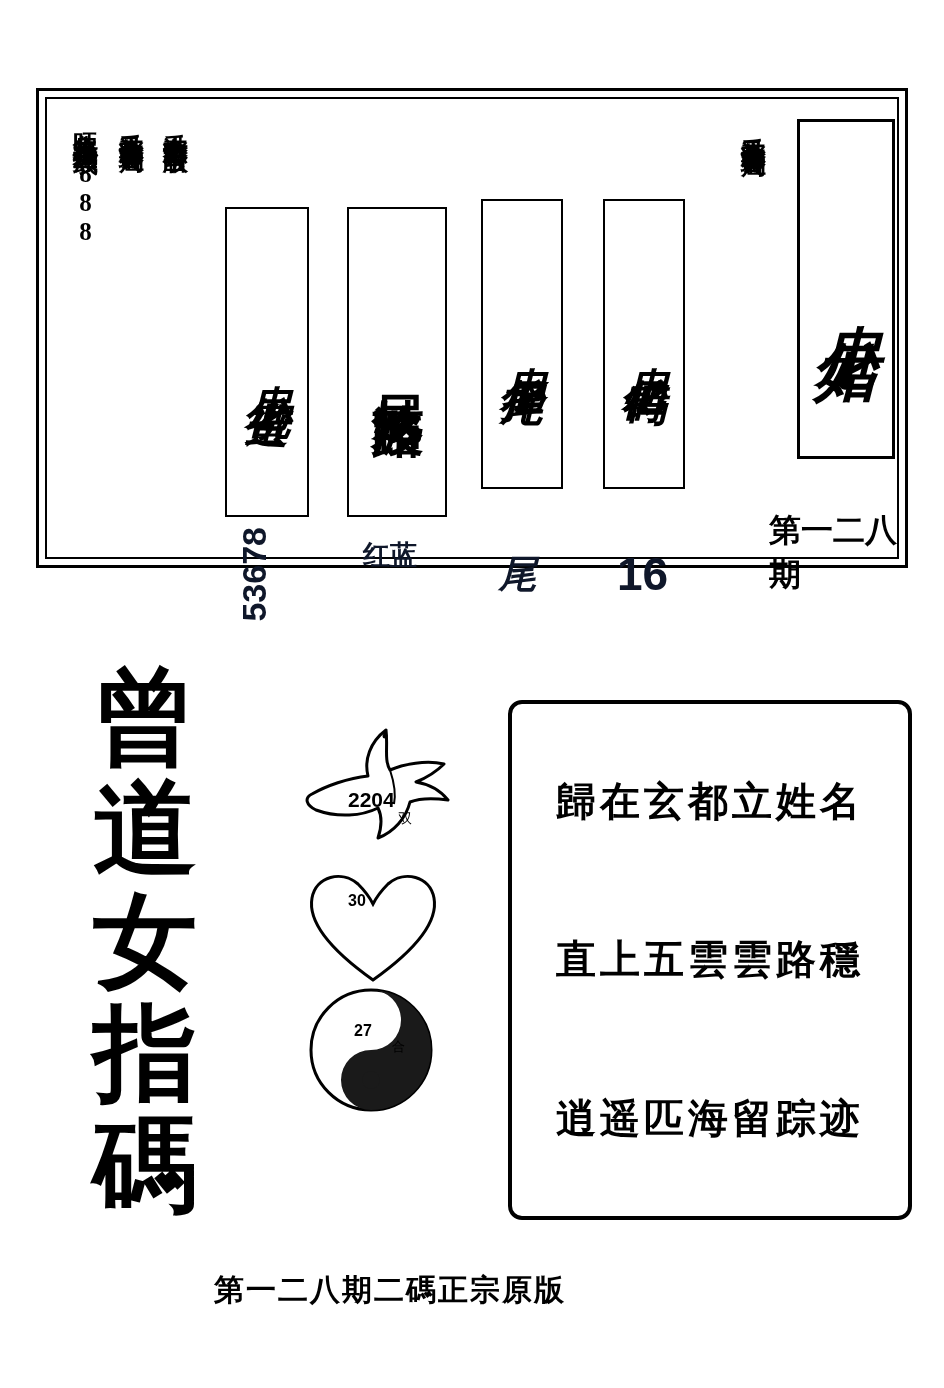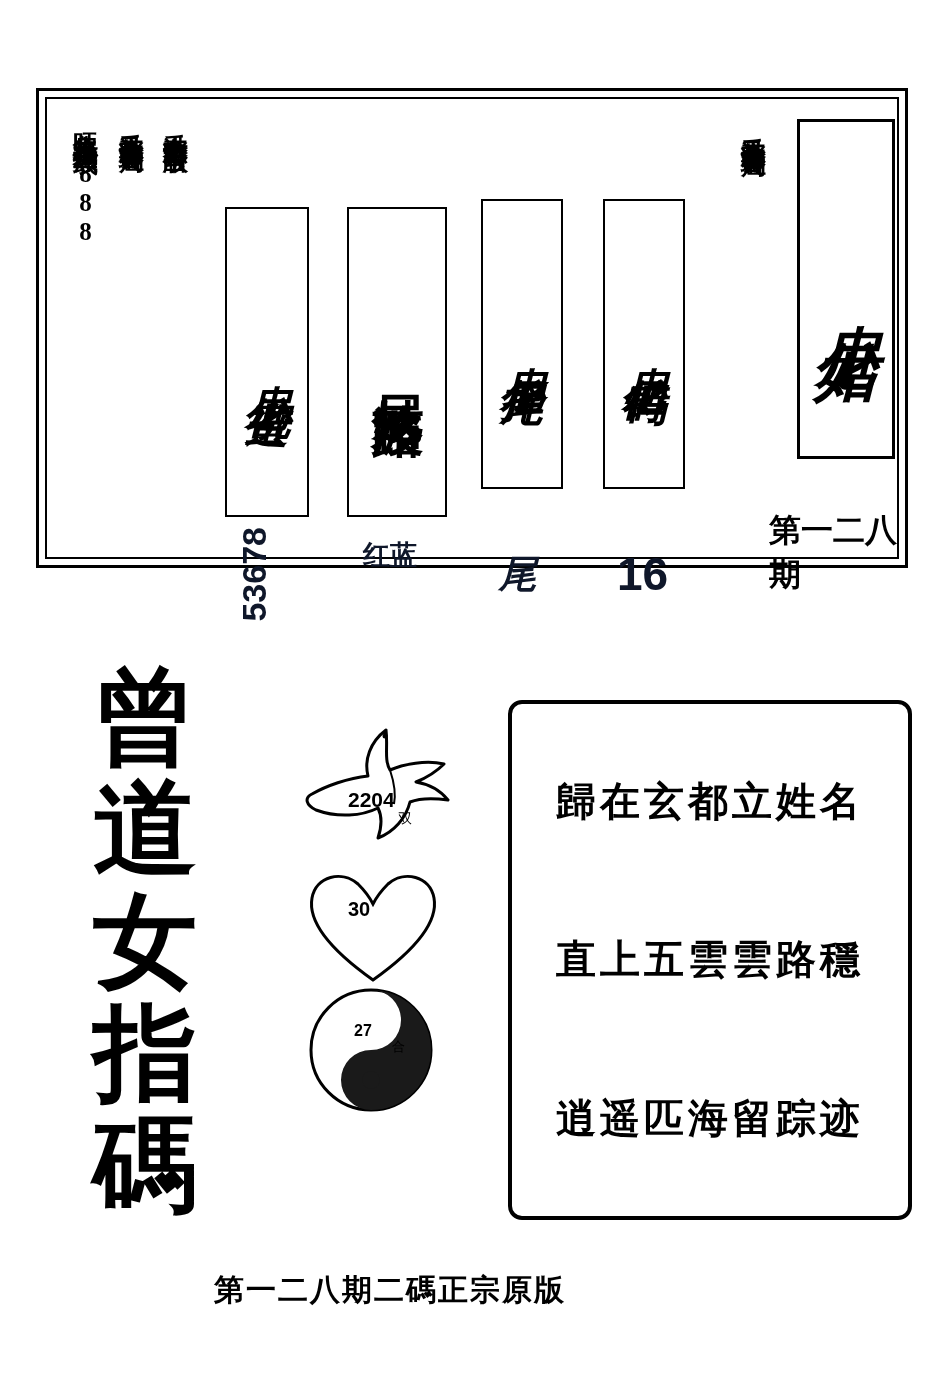--- a/index.html
+++ b/index.html
@@ -187,21 +187,21 @@
     width: 190px;
     height: 420px;
   }
   .sym-num {
     position: absolute;
     font-family: "Liberation Sans", sans-serif;
     font-weight: bold;
     color: #000;
   }
   .num-dove { left: 62px; top: 88px; font-size: 21px; }
-  .num-heart { left: 62px; top: 198px; font-size: 20px; }
+  .num-heart { left: 62px; top: 192px; font-size: 16px; }
   .num-yy { left: 68px; top: 322px; font-size: 16px; }
   .sym-side {
     position: absolute;
     left: 112px; top: 110px;
     font-size: 14px;
     font-family: "Liberation Sans", sans-serif;
   }
   .sym-side2 {
     position: absolute;
     left: 106px; top: 338px;

